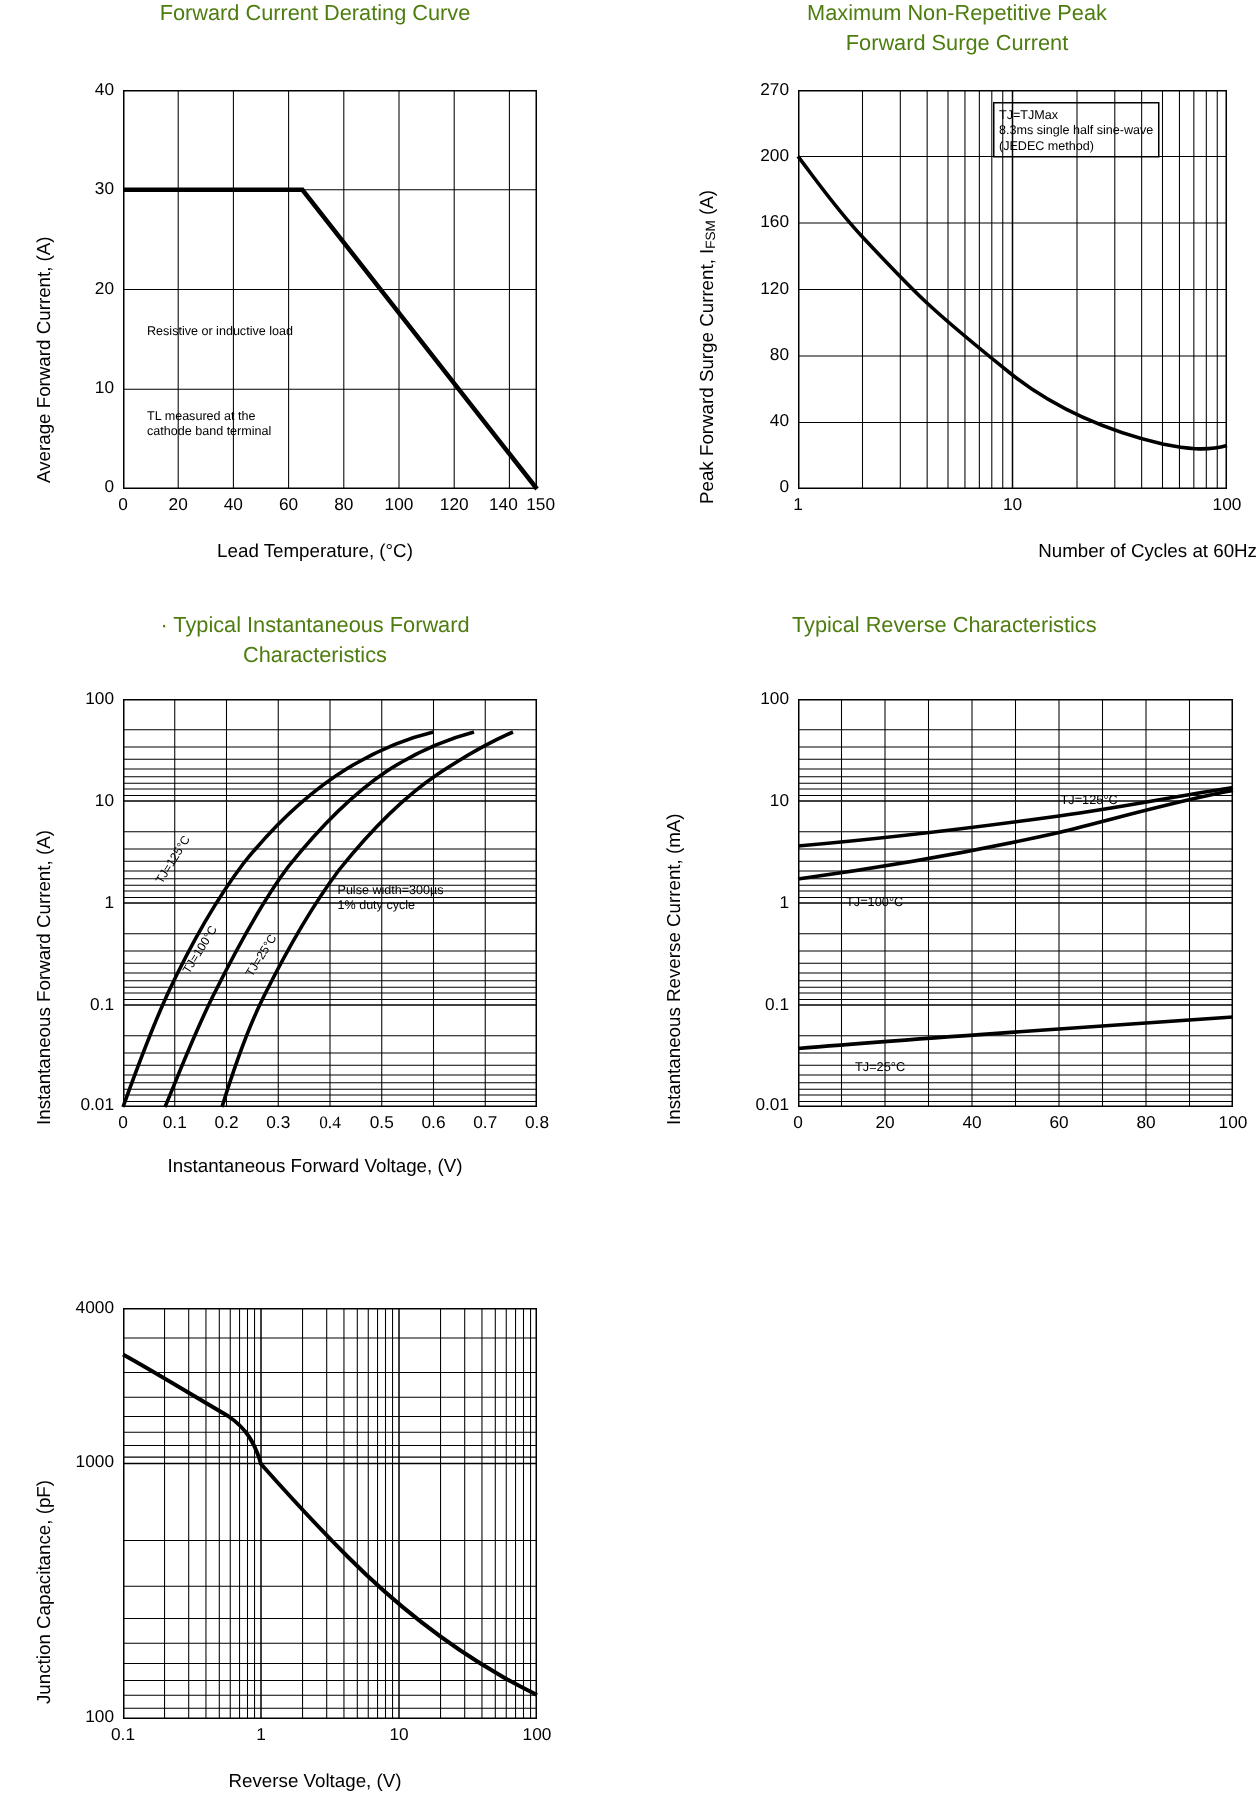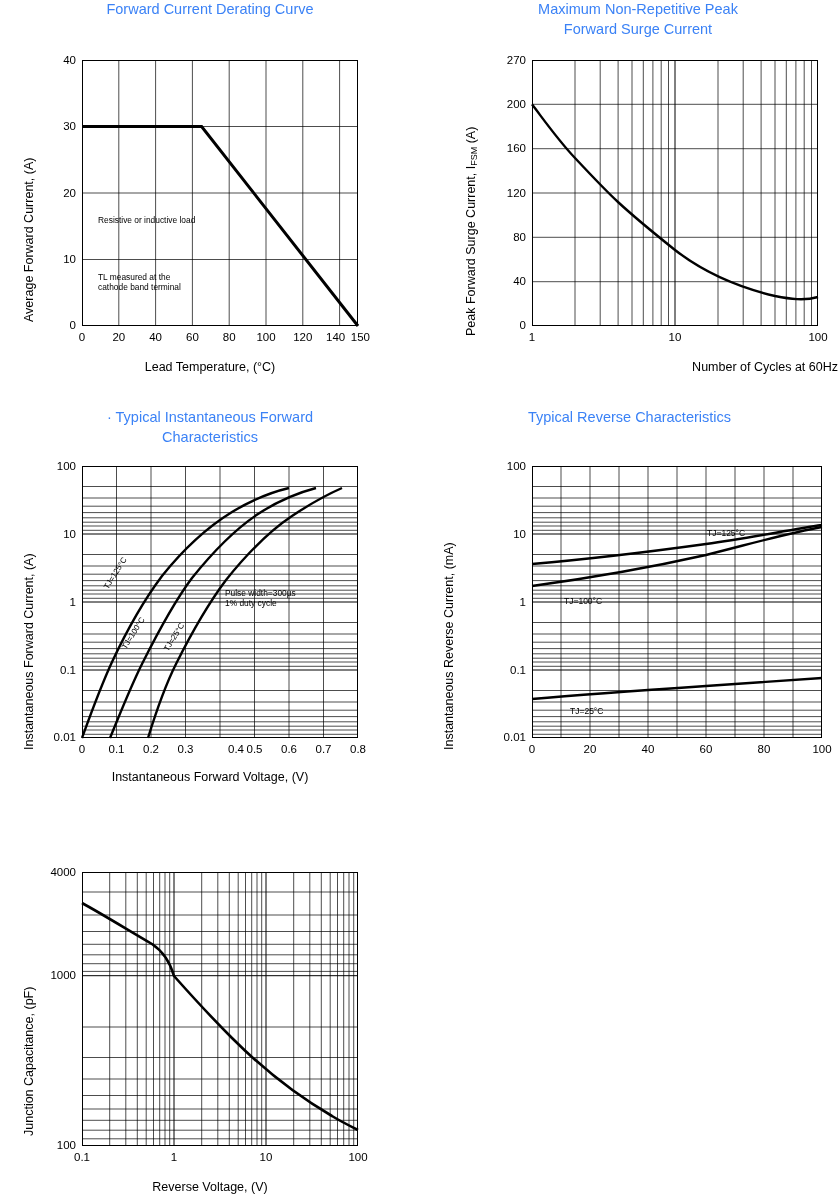--- a/index.html
+++ b/index.html
@@ -1,18 +1,18 @@
 <!DOCTYPE html>
 <html><head>
 <meta charset="utf-8">
 <style>
   html,body{margin:0;padding:0;background:#ffffff;}
   body{width:839px;height:1200px;font-family:"Liberation Sans", sans-serif;color:#000;position:relative;overflow:hidden;}
   .chart{position:absolute;}
-  .title{font-size:14.5px;text-align:center;line-height:1.35;color:#3b82f6;}
+  .title{font-size:14.5px;text-align:center;line-height:1.35;color:#4d7c0f;}
   .plot-wrap{position:relative;}
   .axis-area{position:absolute;border:1.6px solid #000;box-sizing:border-box;background:#fff;}
   .ylabel{position:absolute;font-size:12.5px;transform-origin:0 0;transform:rotate(-90deg);white-space:nowrap;}
   .xlabel{position:absolute;font-size:12.5px;text-align:center;width:100%;}
   .tick{position:absolute;font-size:11.5px;color:#000;white-space:nowrap;}
   .tick.y{text-align:right;}
   .tick.x{text-align:center;}
   .annot{position:absolute;font-size:8.4px;line-height:1.22;color:#000;white-space:pre-line;}
   .annot.box{border:0.8px solid #000;padding:2px 3px;}
   .curvelabel{position:absolute;font-size:8px;white-space:nowrap;}
@@ -98,20 +98,23 @@
         <line x1="272.2" y1="0" x2="272.2" y2="266"></line>
         <line x1="279.5" y1="0" x2="279.5" y2="266"></line>
         <line x1="0" y1="44.3" x2="286" y2="44.3"></line>
         <line x1="0" y1="88.7" x2="286" y2="88.7"></line>
         <line x1="0" y1="133.0" x2="286" y2="133.0"></line>
         <line x1="0" y1="177.3" x2="286" y2="177.3"></line>
         <line x1="0" y1="221.7" x2="286" y2="221.7"></line>
       </g>
       <path d="M0,44.3 C12,60 26,80 43,98 C58,114 74,131 86,142 C100,155 118,170 143,190 C170,211 205,227 243,236 C258,239 272,241 286,237" fill="none" stroke="#000" stroke-width="2.4"></path>
     </svg>
+    <div class="annot box" style="left:130px;top:8px;">TJ=TJMax
+8.3ms single half sine-wave
+(JEDEC method)</div>
   </div>
 
   <div class="tick y" style="left:50px;top:54px;width:38px;">270</div>
   <div class="tick y" style="left:50px;top:98px;width:38px;">200</div>
   <div class="tick y" style="left:50px;top:142px;width:38px;">160</div>
   <div class="tick y" style="left:50px;top:187px;width:38px;">120</div>
   <div class="tick y" style="left:50px;top:231px;width:38px;">80</div>
   <div class="tick y" style="left:50px;top:275px;width:38px;">40</div>
   <div class="tick y" style="left:50px;top:319px;width:38px;">0</div>
 
@@ -189,21 +192,21 @@
   <div class="tick y" style="left:30px;top:52px;width:46px;">100</div>
   <div class="tick y" style="left:30px;top:120px;width:46px;">10</div>
   <div class="tick y" style="left:30px;top:188px;width:46px;">1</div>
   <div class="tick y" style="left:30px;top:256px;width:46px;">0.1</div>
   <div class="tick y" style="left:24px;top:323px;width:52px;">0.01</div>
 
   <div class="tick x" style="left:70px;top:335px;width:24px;">0</div>
   <div class="tick x" style="left:104.5px;top:335px;width:24px;">0.1</div>
   <div class="tick x" style="left:139px;top:335px;width:24px;">0.2</div>
   <div class="tick x" style="left:173.5px;top:335px;width:24px;">0.3</div>
-  <div class="tick x" style="left:224px;top:335px;width:24px;">0.4</div>
+  <div class="tick x" style="left:208px;top:335px;width:24px;font-family:Liberation Serif, serif;">0.4</div>
   <div class="tick x" style="left:242.5px;top:335px;width:24px;">0.5</div>
   <div class="tick x" style="left:277px;top:335px;width:24px;">0.6</div>
   <div class="tick x" style="left:311.5px;top:335px;width:24px;">0.7</div>
   <div class="tick x" style="left:346px;top:335px;width:24px;">0.8</div>
 
   <div class="xlabel" style="left:0;top:362px;">Instantaneous Forward Voltage, (V)</div>
 </div>
 
 <div class="chart" style="left:420px;top:408px;width:419px;height:390px;">
   <div class="title" style="left:0;top:20px;width:419px;">Typical Reverse Characteristics</div>

